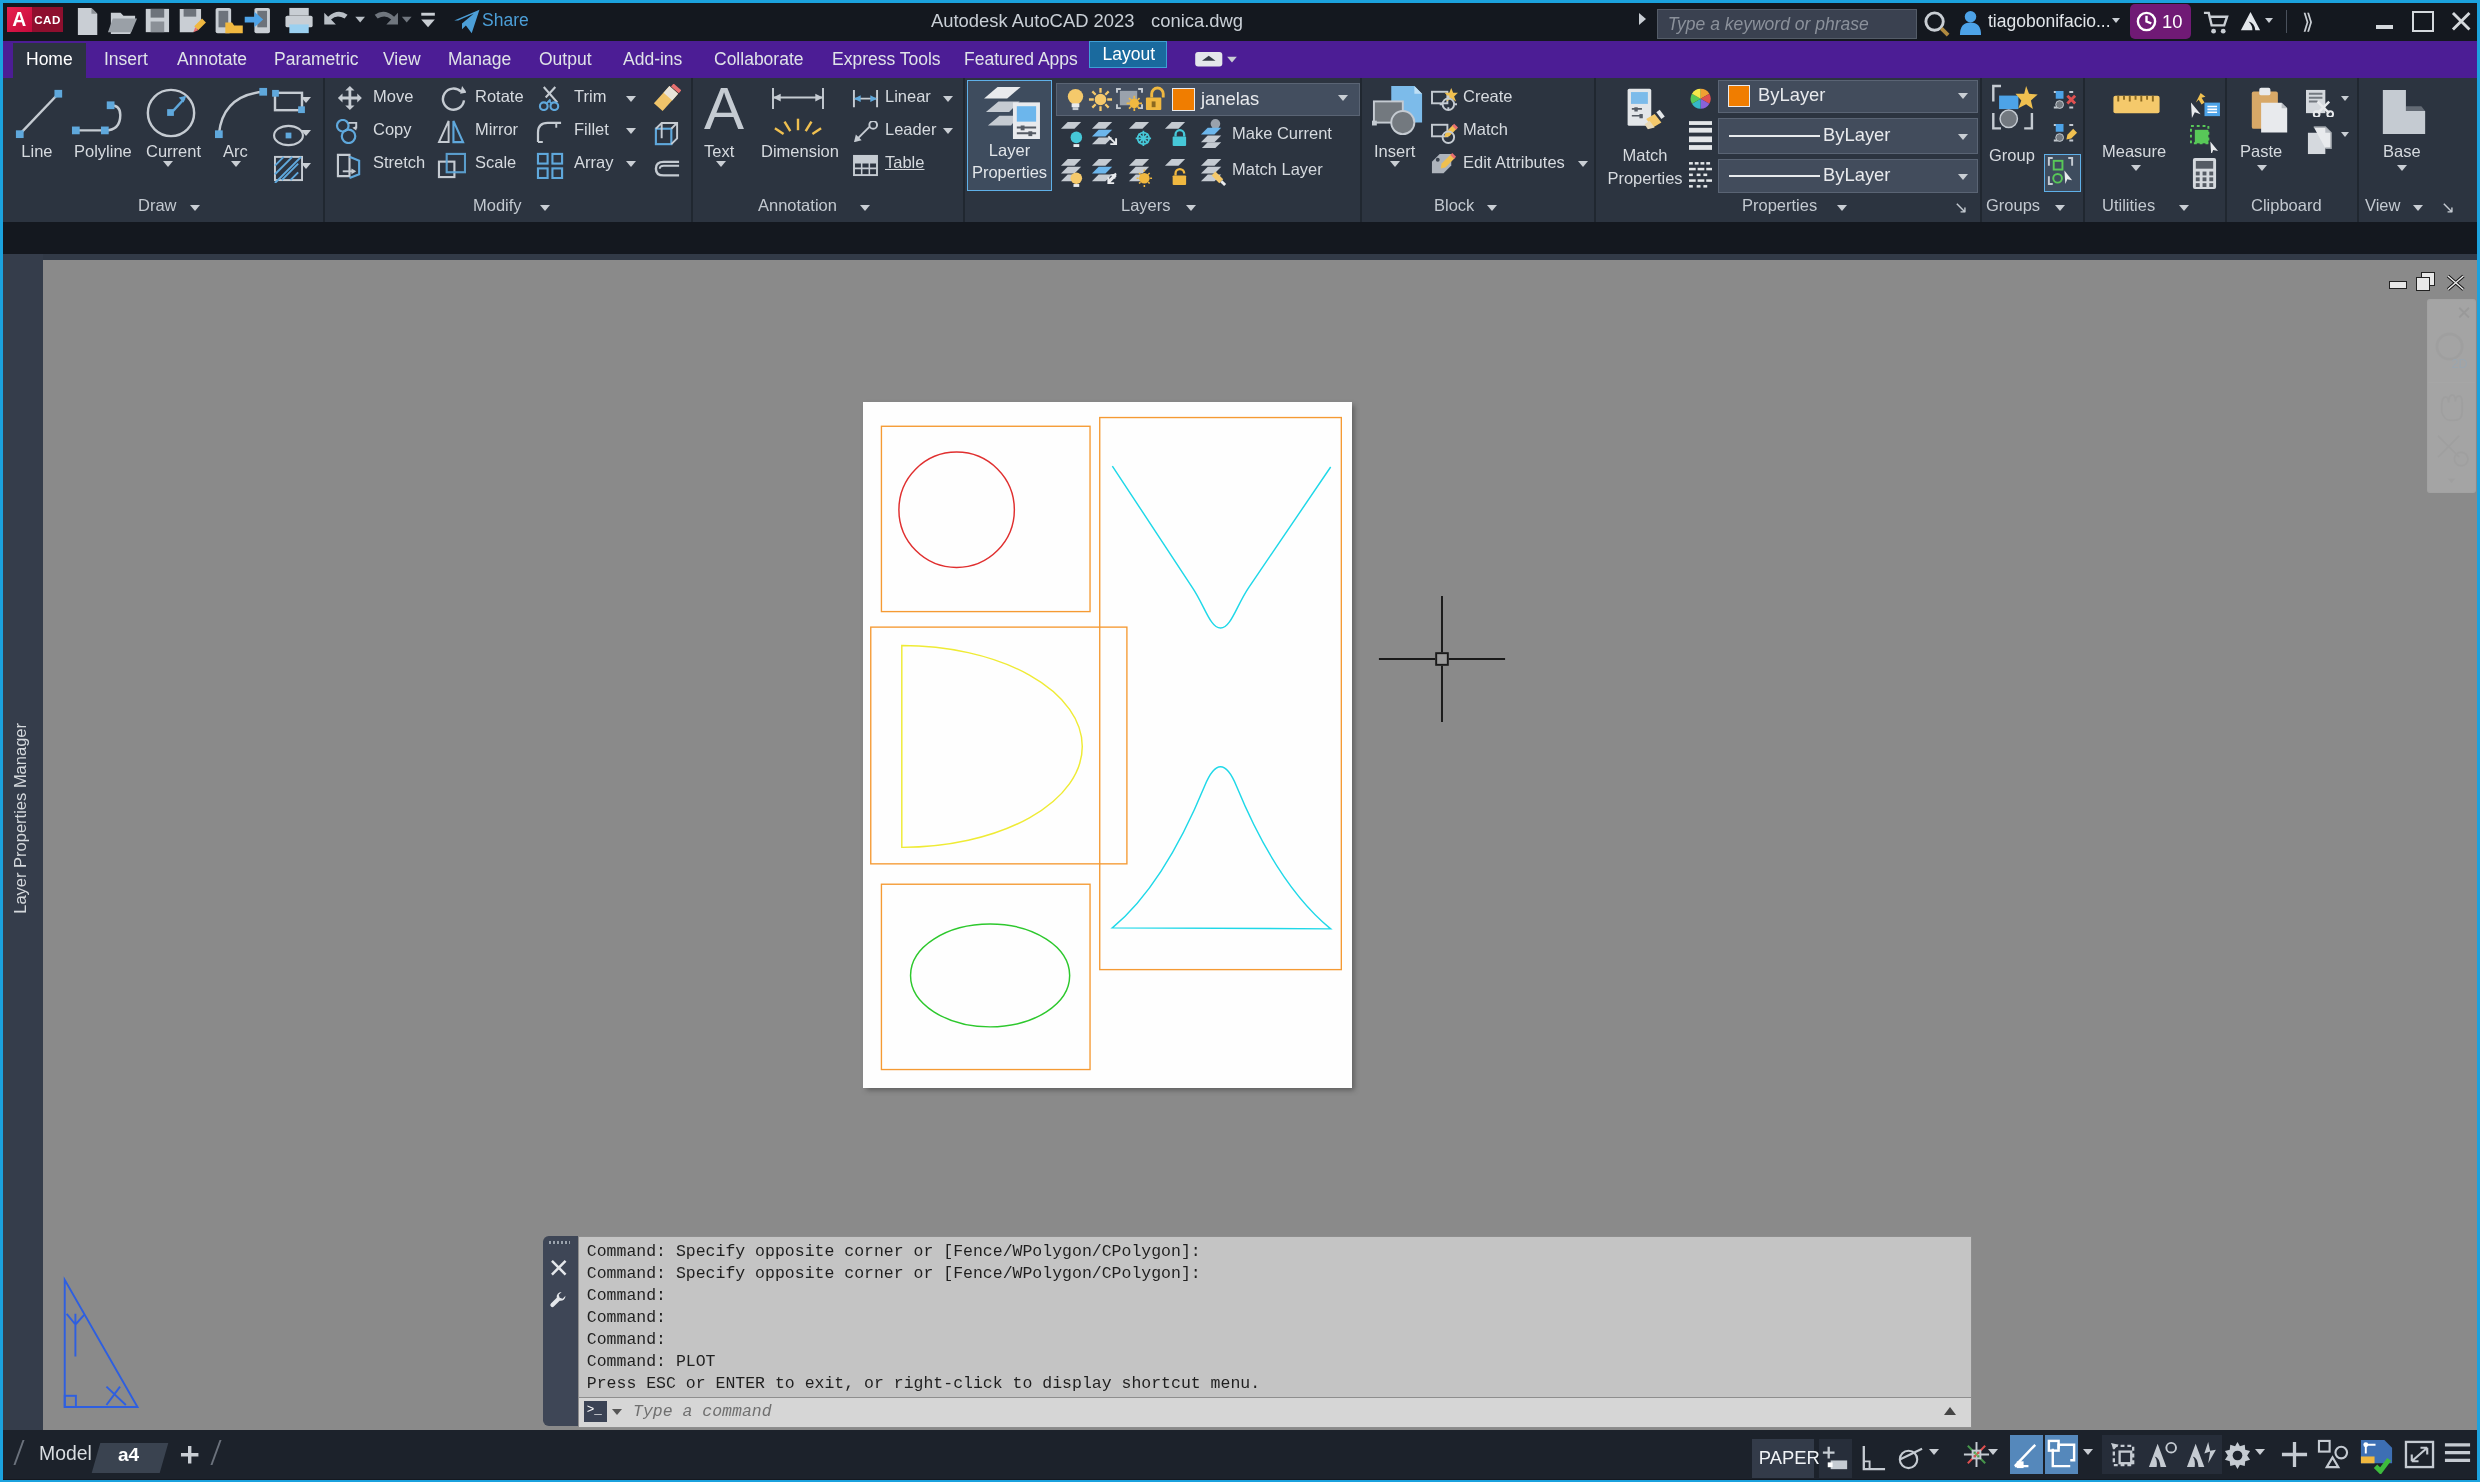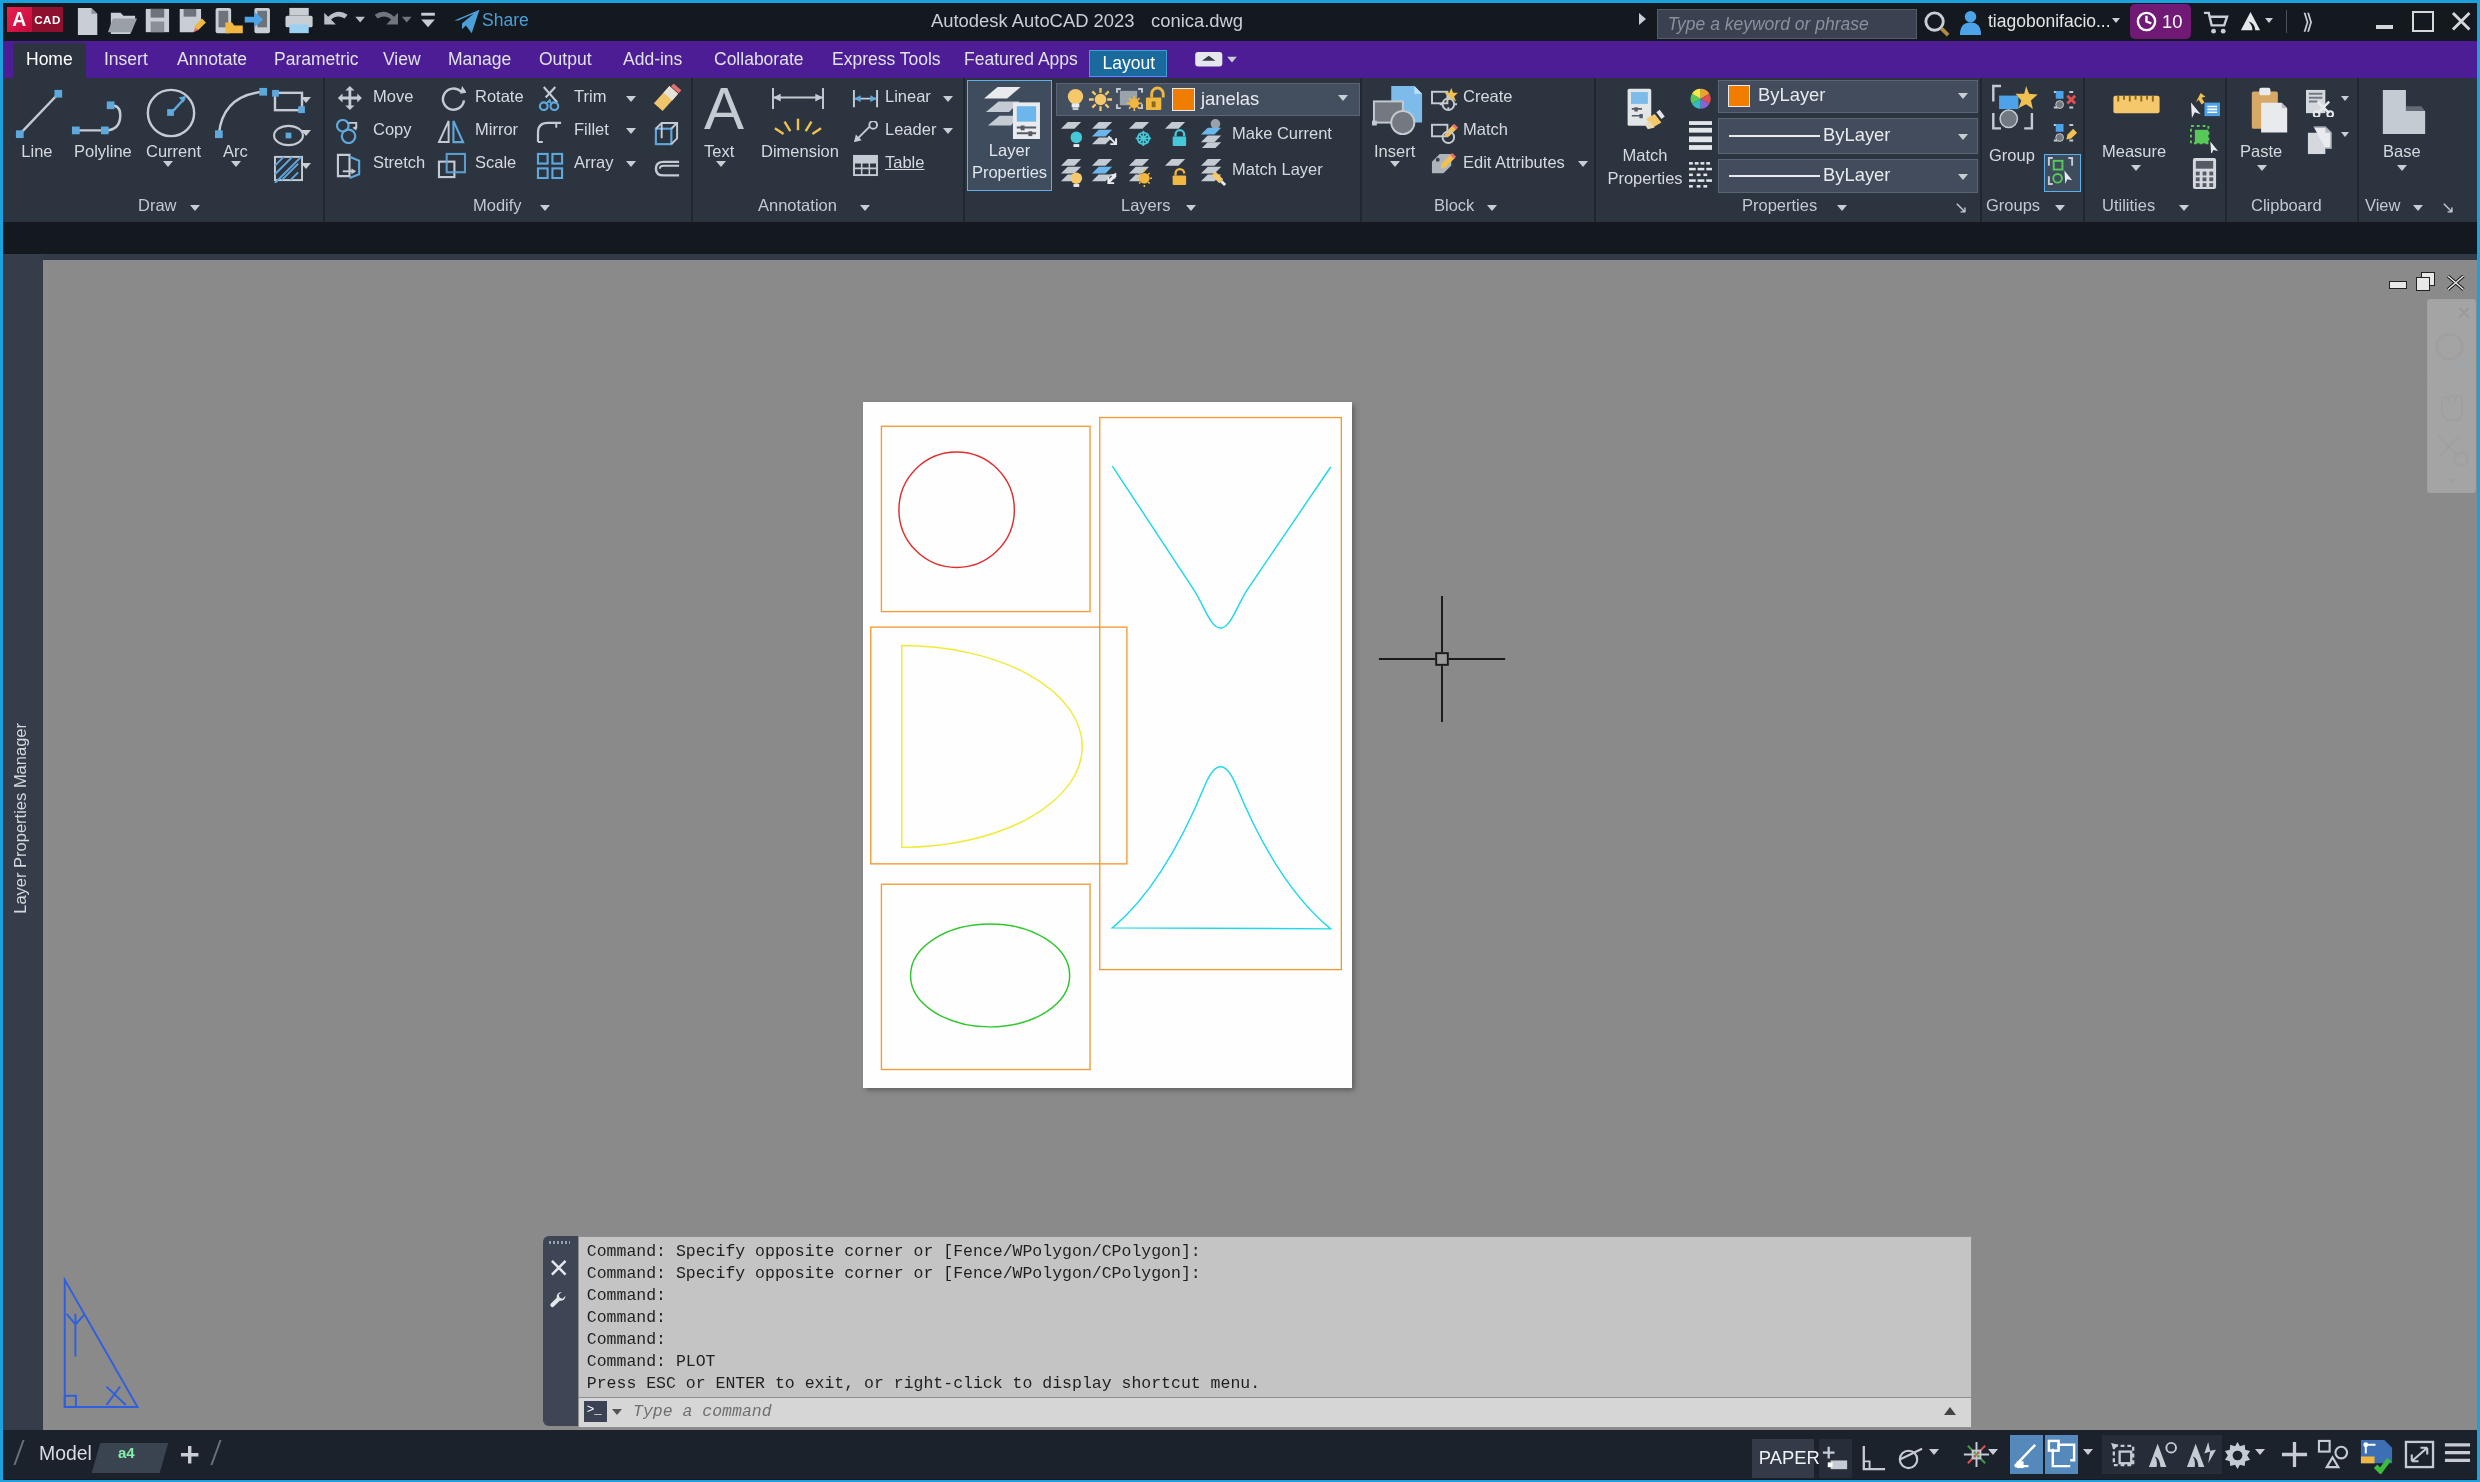--- a/index.html
+++ b/index.html
@@ -118,21 +118,21 @@
   <div class="ab menu" style="left:104px;top:7.8px;">Insert</div>
   <div class="ab menu" style="left:177px;top:7.8px;">Annotate</div>
   <div class="ab menu" style="left:274px;top:7.8px;">Parametric</div>
   <div class="ab menu" style="left:383px;top:7.8px;">View</div>
   <div class="ab menu" style="left:448px;top:7.8px;">Manage</div>
   <div class="ab menu" style="left:539px;top:7.8px;">Output</div>
   <div class="ab menu" style="left:623px;top:7.8px;">Add-ins</div>
   <div class="ab menu" style="left:714px;top:7.8px;">Collaborate</div>
   <div class="ab menu" style="left:832px;top:7.8px;">Express Tools</div>
   <div class="ab menu" style="left:964px;top:7.8px;">Featured Apps</div>
-  <div class="ab bluetab" style="left:1089px;top:9px;width:76px;height:25px;text-align:center;">
+  <div class="ab bluetab" style="left:1089px;top:0;width:76px;height:25px;text-align:center;">
      <div class="ab menu" style="left:12.6px;top:1.9px;color:#fff;">Layout</div>
   </div>
   <div class="ab" style="left:1195px;top:8.7px;width:43px;height:21.3px;">
     <svg width="43" height="21.3" viewBox="0 0 44 22">
           <rect x="0" y="2" width="28" height="15" rx="3" fill="#E4E7EB"></rect>
           <path d="M7 11 l7 -5 7 5 z" fill="#343b46"></path>
           <path d="M33 7 l10 0 -5 6 z" fill="#C9CED4"></path>
         </svg>
   </div>
 </div>
@@ -695,21 +695,21 @@
         </div>
     <div class="ab" style="left:33px;top:10.7px;width:0;height:0;border-left:5.8px solid transparent;border-right:5.8px solid transparent;border-top:6.8px solid #555;"></div>
     <div class="ab mono" style="left:54px;top:3.9px;font-size:16.5px;font-style:italic;color:#6F6F6F;">Type a command</div>
     <div class="ab" style="left:1365px;top:8.7px;width:0;height:0;border-left:6.8px solid transparent;border-right:6.8px solid transparent;border-bottom:8.7px solid #444;"></div>
   </div>
 </div>
 <div class="ab" id="statusbar">
   <div class="ab" style="left:17.5px;top:9.7px;width:1.9px;height:25px;background:#6B727C;transform:skewX(-20deg);"></div>
   <div class="ab" style="left:39px;top:11.6px;font-size:19.4px;color:#D9DDE1;">Model</div>
   <div class="ab" style="left:96px;top:12.6px;width:68px;height:30px;background:#3A4350;transform:skewX(-16deg);"></div>
-  <div class="ab" style="left:118px;top:13.6px;font-size:15px;font-weight:bold;color:#86efac;">a4</div>
+  <div class="ab" style="left:118px;top:13.6px;font-size:19px;font-weight:bold;color:#ffffff;">a4</div>
   <svg class="ab" style="left:180px;top:14.6px" width="19.4" height="19.4" viewBox="0 0 20 20">
         <path d="M10 1 v18 M1 10 h18" stroke="#C9CED4" stroke-width="3.5"></path>
       </svg>
   <div class="ab" style="left:215px;top:9.7px;width:1.9px;height:25px;background:#6B727C;transform:skewX(-20deg);"></div>
   <div class="ab" style="left:1752px;top:8.7px;width:62px;height:39px;background:#333B49;">
         <span style="position:absolute;left:6.8px;top:8.7px;font-size:18.4px;color:#F0F3F6;">PAPER</span>
       </div>
   <div class="ab" style="left:1819px;top:8.7px;width:33px;height:39px;background:#272E3A;"><svg width="33" height="39" viewBox="0 0 34 40">
           <path d="M10 8 v12 M4 14 h12" stroke="#C5CBD2" stroke-width="2.4"></path>
           <rect x="12" y="22" width="17" height="9" fill="#C5CBD2"></rect>

